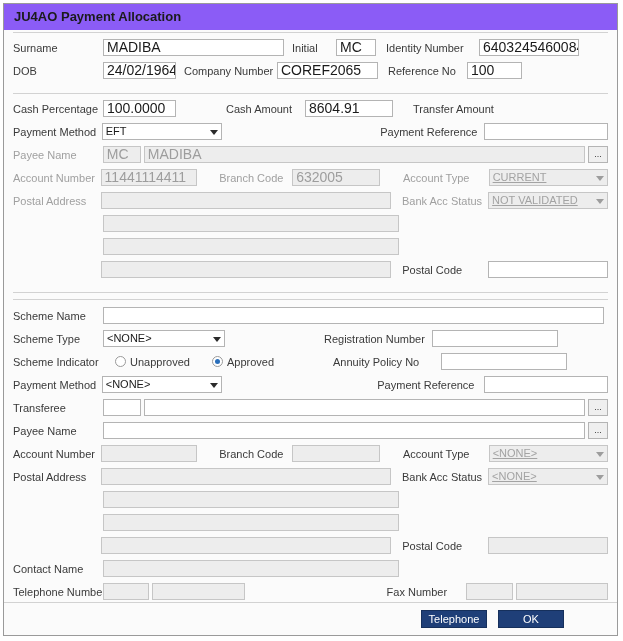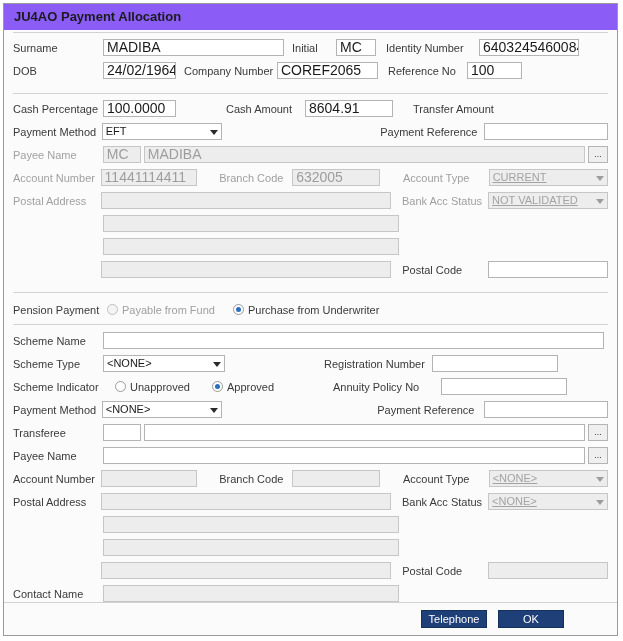--- a/index.html
+++ b/index.html
@@ -269,31 +269,20 @@
       <div class="row">
         <span class="lbl" style="width:90px"></span>
         <span class="fld blank" style="width:296px"></span>
         <span class="lbl" style="width:88px;margin-left:11px">Postal Code</span>
         <span class="fld" style="width:122px"></span>
       </div>
     </div>
     <div class="hr"></div>
 
     <div class="section">
-      <div class="row" style="margin-top:2px">
-        <span class="lbl" style="width:90px">Pension Payment</span>
-        <span class="radio dim" style="margin-left:4px">
-            <span class="dot"></span>
-            <span class="rtext">Payable from Fund</span>
-          </span>
-        <span class="radio on" style="margin-left:18px">
-            <span class="dot"></span>
-            <span class="rtext">Purchase from Underwriter</span>
-          </span>
-      </div>
       <div class="hr" style="margin:0 0 7px 0"></div>
 
       <div class="row">
         <span class="lbl" style="width:90px">Scheme Name</span>
         <span class="fld" style="width:501px"></span>
       </div>
       <div class="row">
         <span class="lbl" style="width:90px">Scheme Type</span>
         <span class="combo" style="width:122px"><span>&lt;NONE&gt;</span><span class="arrow"></span></span>
         <span class="lbl" style="width:108px;margin-left:99px">Registration Number</span>

